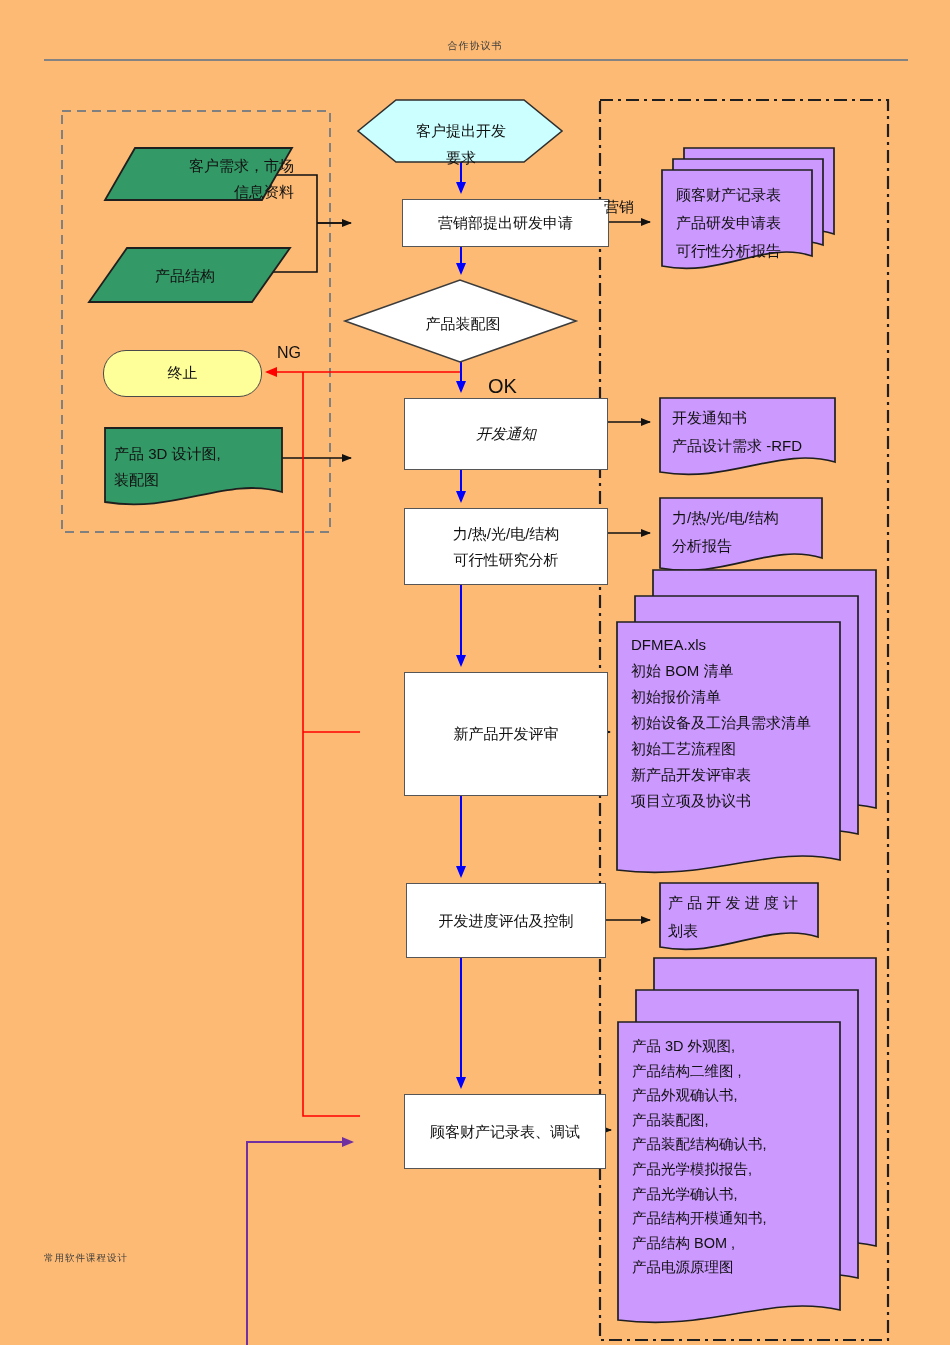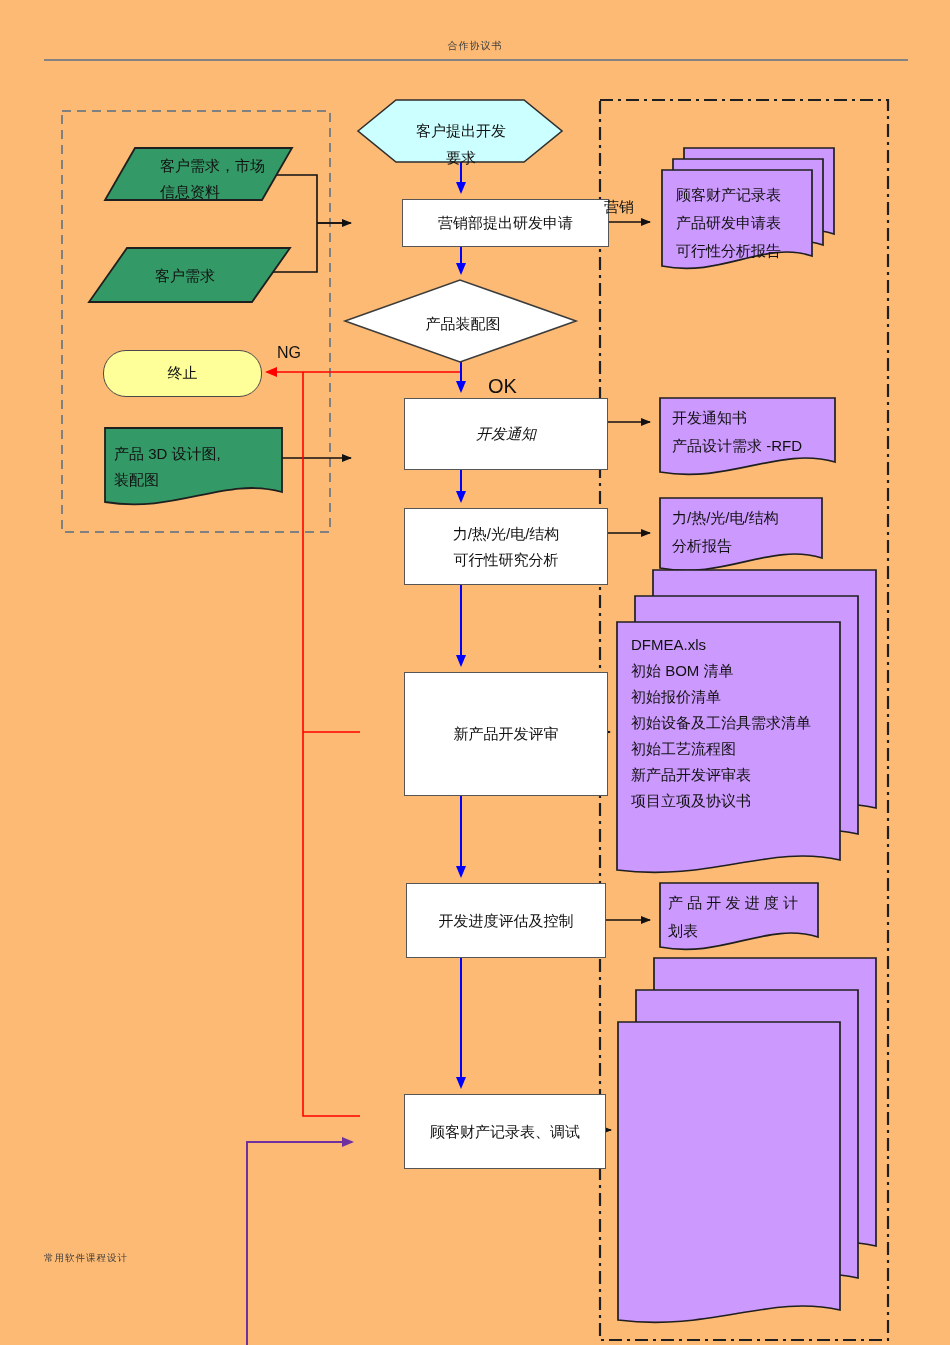--- a/index.html
+++ b/index.html
@@ -105,23 +105,23 @@
   <div class="procbox" style="left:360px;top:508px;width:202px;height:75px;">力/热/光/电/结构
 可行性研究分析</div>
   <div class="procbox" style="left:360px;top:672px;width:202px;height:122px;">新产品开发评审</div>
   <div class="procbox" style="left:362px;top:883px;width:198px;height:73px;">开发进度评估及控制</div>
   <div class="procbox" style="left:360px;top:1094px;width:200px;height:73px;">顾客财产记录表、调试</div>
 
   <div class="terminator" style="left:103px;top:350px;width:157px;height:45px;">终止</div>
 
   <div class="lbl center" style="left:375px;top:117px;width:172px;line-height:27px;">客户提出开发
 要求</div>
-  <div class="lbl" style="left:160px;top:153px;width:150px;">客户需求，市场
+  <div class="lbl" style="left:144px;top:153px;width:150px;text-align:right;">客户需求，市场
 信息资料</div>
-  <div class="lbl center" style="left:110px;top:263px;width:150px;">客户需求</div>
+  <div class="lbl center" style="left:110px;top:263px;width:150px;">产品结构</div>
   <div class="lbl center" style="left:398px;top:311px;width:130px;">产品装配图</div>
   <div class="lbl" style="left:114px;top:441px;width:160px;">产品 3D 设计图,
 装配图</div>
 
   <div class="small-lbl" style="left:604px;top:198px;">营销</div>
   <div class="small-lbl" style="left:277px;top:344px;font-size:16px;">NG</div>
   <div class="small-lbl" style="left:488px;top:375px;font-size:20px;text-align:right;">OK</div>
 
   <div class="lbl" style="left:676px;top:181px;width:135px;line-height:28px;">顾客财产记录表
 产品研发申请表
@@ -132,16 +132,26 @@
 分析报告</div>
   <div class="lbl" style="left:631px;top:632px;width:208px;line-height:26px;">DFMEA.xls
 初始 BOM 清单
 初始报价清单
 初始设备及工治具需求清单
 初始工艺流程图
 新产品开发评审表
 项目立项及协议书</div>
   <div class="lbl" style="left:668px;top:889px;width:145px;line-height:28px;">产 品 开 发 进 度 计
 划表</div>
+  <div class="lbl" style="left:632px;top:1034px;width:205px;font-size:14.5px;line-height:24.6px;">产品 3D 外观图,
+产品结构二维图  ,
+产品外观确认书,
+产品装配图,
+产品装配结构确认书,
+产品光学模拟报告,
+产品光学确认书,
+产品结构开模通知书,
+产品结构  BOM ,
+产品电源原理图</div>
 
   <div class="footer-note">常用软件课程设计</div>
 
 </div>
 
 </body></html>

